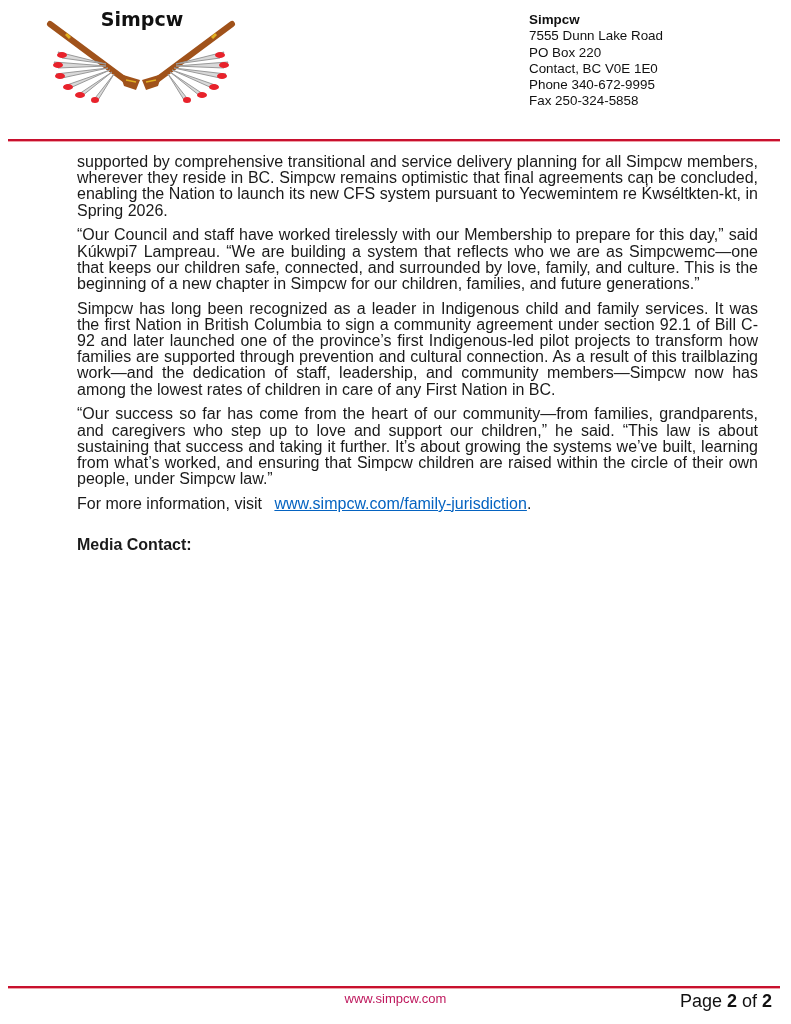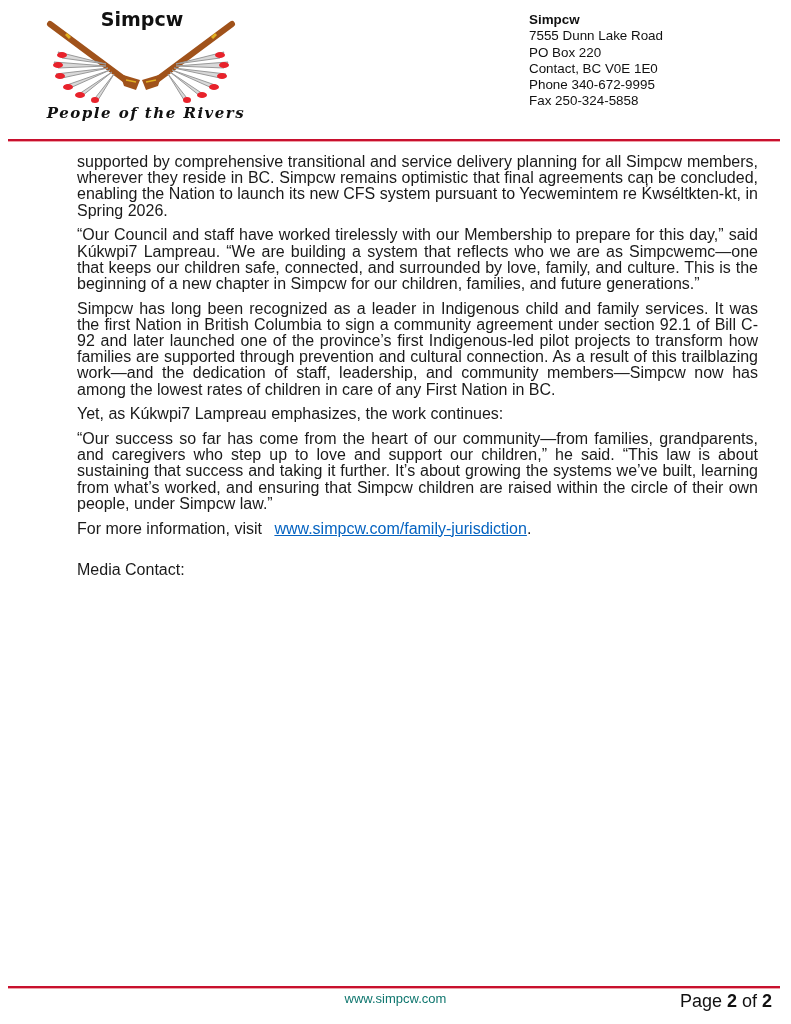--- a/index.html
+++ b/index.html
@@ -16,23 +16,23 @@
   .address .org { font-weight: bold; }
   .rule { position: absolute; left: 8px; width: 772px; height: 2px; background: #c8102e;
           box-shadow: 0 1px 0 #f0a0a8; }
   .rule.top { top: 139px; }
   .rule.bottom { top: 986px; }
   .content { position: absolute; left: 77px; top: 154px; width: 681px; font-size: 16px;
              line-height: 16.2px; color: #1a1a1a; }
   .content p { margin: 0 0 8.5px 0; text-align: justify; }
   .content p.left { text-align: left; }
   .content a { color: #0563c1; text-decoration: underline; margin-left: 8px; }
-  .media-heading { font-weight: normal; margin-top: 25px !important; }
+  .media-heading { font-weight: bold; margin-top: 25px !important; }
   .footer-url { position: absolute; left: 0; width: 791px; top: 991px; text-align: center;
-                font-size: 13px; color: #0f766e; }
+                font-size: 13px; color: #be185d; }
   .footer-page { position: absolute; right: 19px; top: 991px; font-size: 18px; color: #111; }
   .footer-page b { font-weight: bold; }
 </style>
 </head>
 <body>
 
 <div class="logo">
   <svg width="210" height="92" viewBox="0 0 210 92">
 
     <g>
@@ -75,39 +75,37 @@
         <ellipse cx="184" cy="37" rx="5" ry="3"></ellipse>
         <ellipse cx="188" cy="47" rx="5" ry="3"></ellipse>
         <ellipse cx="186" cy="58" rx="5" ry="3"></ellipse>
         <ellipse cx="178" cy="69" rx="5" ry="3"></ellipse>
         <ellipse cx="166" cy="77" rx="5" ry="3"></ellipse>
         <ellipse cx="151" cy="82" rx="4" ry="3"></ellipse>
       </g>
     </g>
   </svg>
   <div class="logo-title">Simpcw</div>
-  <div class="logo-tagline">People of the Rivers</div>
 </div>
 
 <div class="address">
   <div class="org">Simpcw</div>
   <div>7555 Dunn Lake Road</div>
   <div>PO Box 220</div>
   <div>Contact, BC V0E 1E0</div>
   <div>Phone 340-672-9995</div>
   <div>Fax 250-324-5858</div>
 </div>
 
 <div class="rule top"></div>
 
 <div class="content">
   <p>supported by comprehensive transitional and service delivery planning for all Simpcw members, wherever they reside in BC.  Simpcw remains optimistic that final agreements can be concluded, enabling the Nation to launch its new CFS system pursuant to Yecwemintem re K̓wséltkten-kt, in Spring 2026.</p>
   <p>“Our Council and staff have worked tirelessly with our Membership to prepare for this day,” said Kúkwpi7 Lampreau. “We are building a system that reflects who we are as Simpcwemc—one that keeps our children safe, connected, and surrounded by love, family, and culture. This is the beginning of a new chapter in Simpcw for our children, families, and future generations.”</p>
   <p>Simpcw has long been recognized as a leader in Indigenous child and family services. It was the first Nation in British Columbia to sign a community agreement under section 92.1 of Bill C-92 and later launched one of the province’s first Indigenous-led pilot projects to transform how families are supported through prevention and cultural connection. As a result of this trailblazing work—and the dedication of staff, leadership, and community members—Simpcw now has among the lowest rates of children in care of any First Nation in BC.</p>
-  <p class="left">Yet, as Kúkwpi7 Lampreau emphasizes, the work continues:</p>
   <p>“Our success so far has come from the heart of our community—from families, grandparents, and caregivers who step up to love and support our children,” he said. “This law is about sustaining that success and taking it further. It’s about growing the systems we’ve built, learning from what’s worked, and ensuring that Simpcw children are raised within the circle of their own people, under Simpcw law.”</p>
   <p class="left"><span>For more information, visit </span><a href="#">www.simpcw.com/family-jurisdiction</a><span>.</span></p>
   <p class="left media-heading">Media Contact:</p>
 </div>
 
 <div class="rule bottom"></div>
 <div class="footer-url">www.simpcw.com</div>
 <div class="footer-page"><span>Page </span><b>2</b><span> of </span><b>2</b></div>
 
 </body></html>

